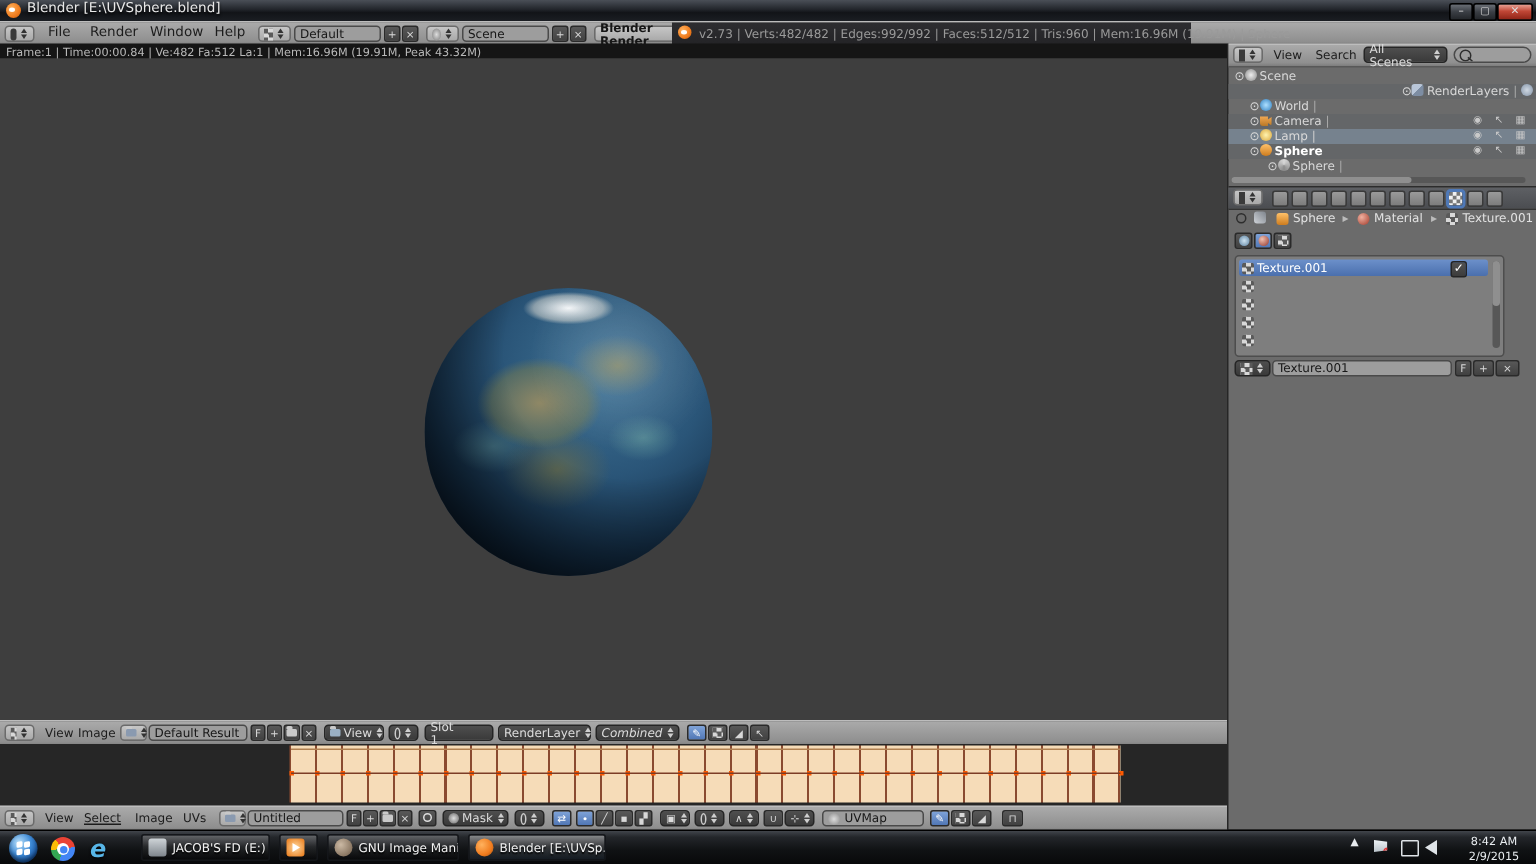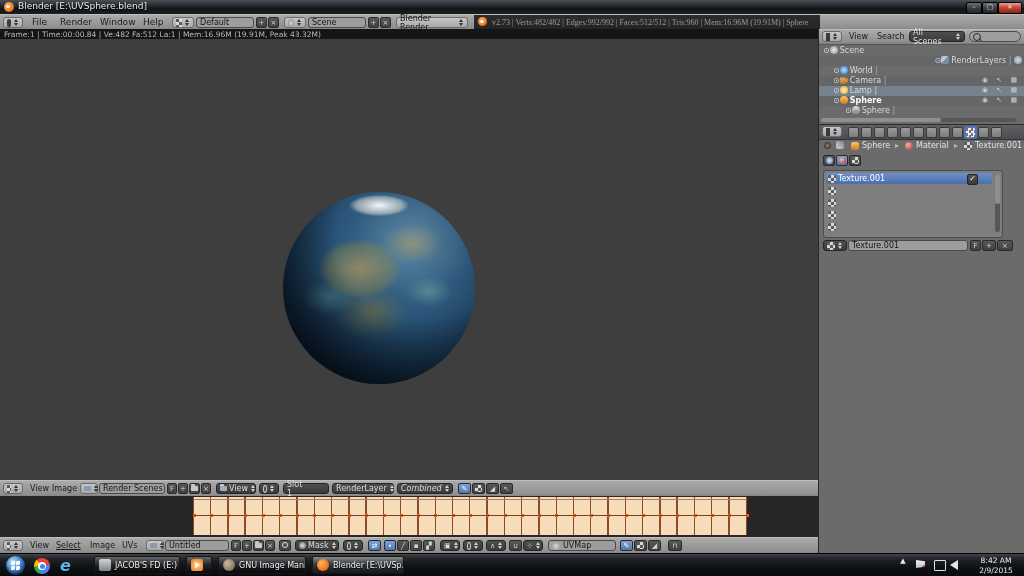--- a/index.html
+++ b/index.html
@@ -129,24 +129,24 @@
     <span class="dd dd-light" style="left:284px;top:2px;width:22px;">
         <span style="width:8px;height:8px;background:radial-gradient(#ddd,#777);border-radius:50%;"></span>
         <span class="arr"></span>
       </span>
     <span class="field" style="left:308px;top:2px;width:58px;">
         <span>Scene</span>
       </span>
     <span class="sqbtn" style="left:368px;top:2px;width:11px;">+</span>
     <span class="sqbtn" style="left:380px;top:2px;width:11px;">×</span>
     <span class="dd dd-light" style="left:396px;top:2px;width:72px;">
-        <span style="font-weight:normal;">Blender Render</span>
-        <span class="arr"></span>
-      </span>
-    <span class="abs" style="left:474px;top:0;width:346px;height:15px;background:linear-gradient(#2d2d30,#232326);font-family:Liberation Serif, serif;">
+        <span style="font-weight:bold;">Blender Render</span>
+        <span class="arr"></span>
+      </span>
+    <span class="abs" style="left:448px;top:0;width:346px;height:15px;background:linear-gradient(#2d2d30,#232326);">
       <span class="blender-orb" style="left:4px;top:2px;width:9px;height:9px;"></span>
       <span class="abs" style="left:18px;top:3px;color:#9a9a9a;font-size:8px;white-space:nowrap;">v2.73 | Verts:482/482 | Edges:992/992 | Faces:512/512 | Tris:960 | Mem:16.96M (19.91M) | Sphere</span>
     </span>
   </div>
 
   <div class="abs" style="left:0;top:29px;width:818px;height:10px;background:#151515;">
     <span class="abs" style="left:4px;top:1px;color:#b9b9b9;font-size:7.5px;white-space:nowrap;">Frame:1 | Time:00:00.84 | Ve:482 Fa:512 La:1 | Mem:16.96M (19.91M, Peak 43.32M)</span>
   </div>
 
   <div class="abs viewport">
@@ -269,21 +269,21 @@
         <span class="checker" style="width:8px;height:8px;"></span>
         <span class="arr"></span>
       </span>
     <span class="menu" style="left:30px;top:3px;font-size:8px;">View</span>
     <span class="menu" style="left:52px;top:3px;font-size:8px;">Image</span>
     <span class="dd dd-light" style="left:80px;top:2px;width:18px;">
         <span class="folder-icon" style="background:#8a9ab0;width:7px;height:5px;"></span>
         <span class="arr"></span>
       </span>
     <span class="field" style="left:99px;top:2px;width:66px;">
-        <span>Render Scenes</span>
+        <span>Default Result</span>
       </span>
     <span class="sqbtn" style="left:167px;top:2px;width:10px;">F</span>
     <span class="sqbtn" style="left:178px;top:2px;width:10px;">+</span>
     <span class="sqbtn" style="left:189px;top:2px;width:11px;"><span class="folder-icon" style="width:7px;height:5px;margin-top:2px;"></span></span>
     <span class="sqbtn" style="left:201px;top:2px;width:10px;">×</span>
     <span class="dd" style="left:216px;top:2px;width:40px;">
         <span style="display:flex;align-items:center;">
           <span class="folder-icon" style="background:#9ab0c4;width:7px;height:5px;margin-right:2px;"></span>
           <span>View</span>
         </span>

